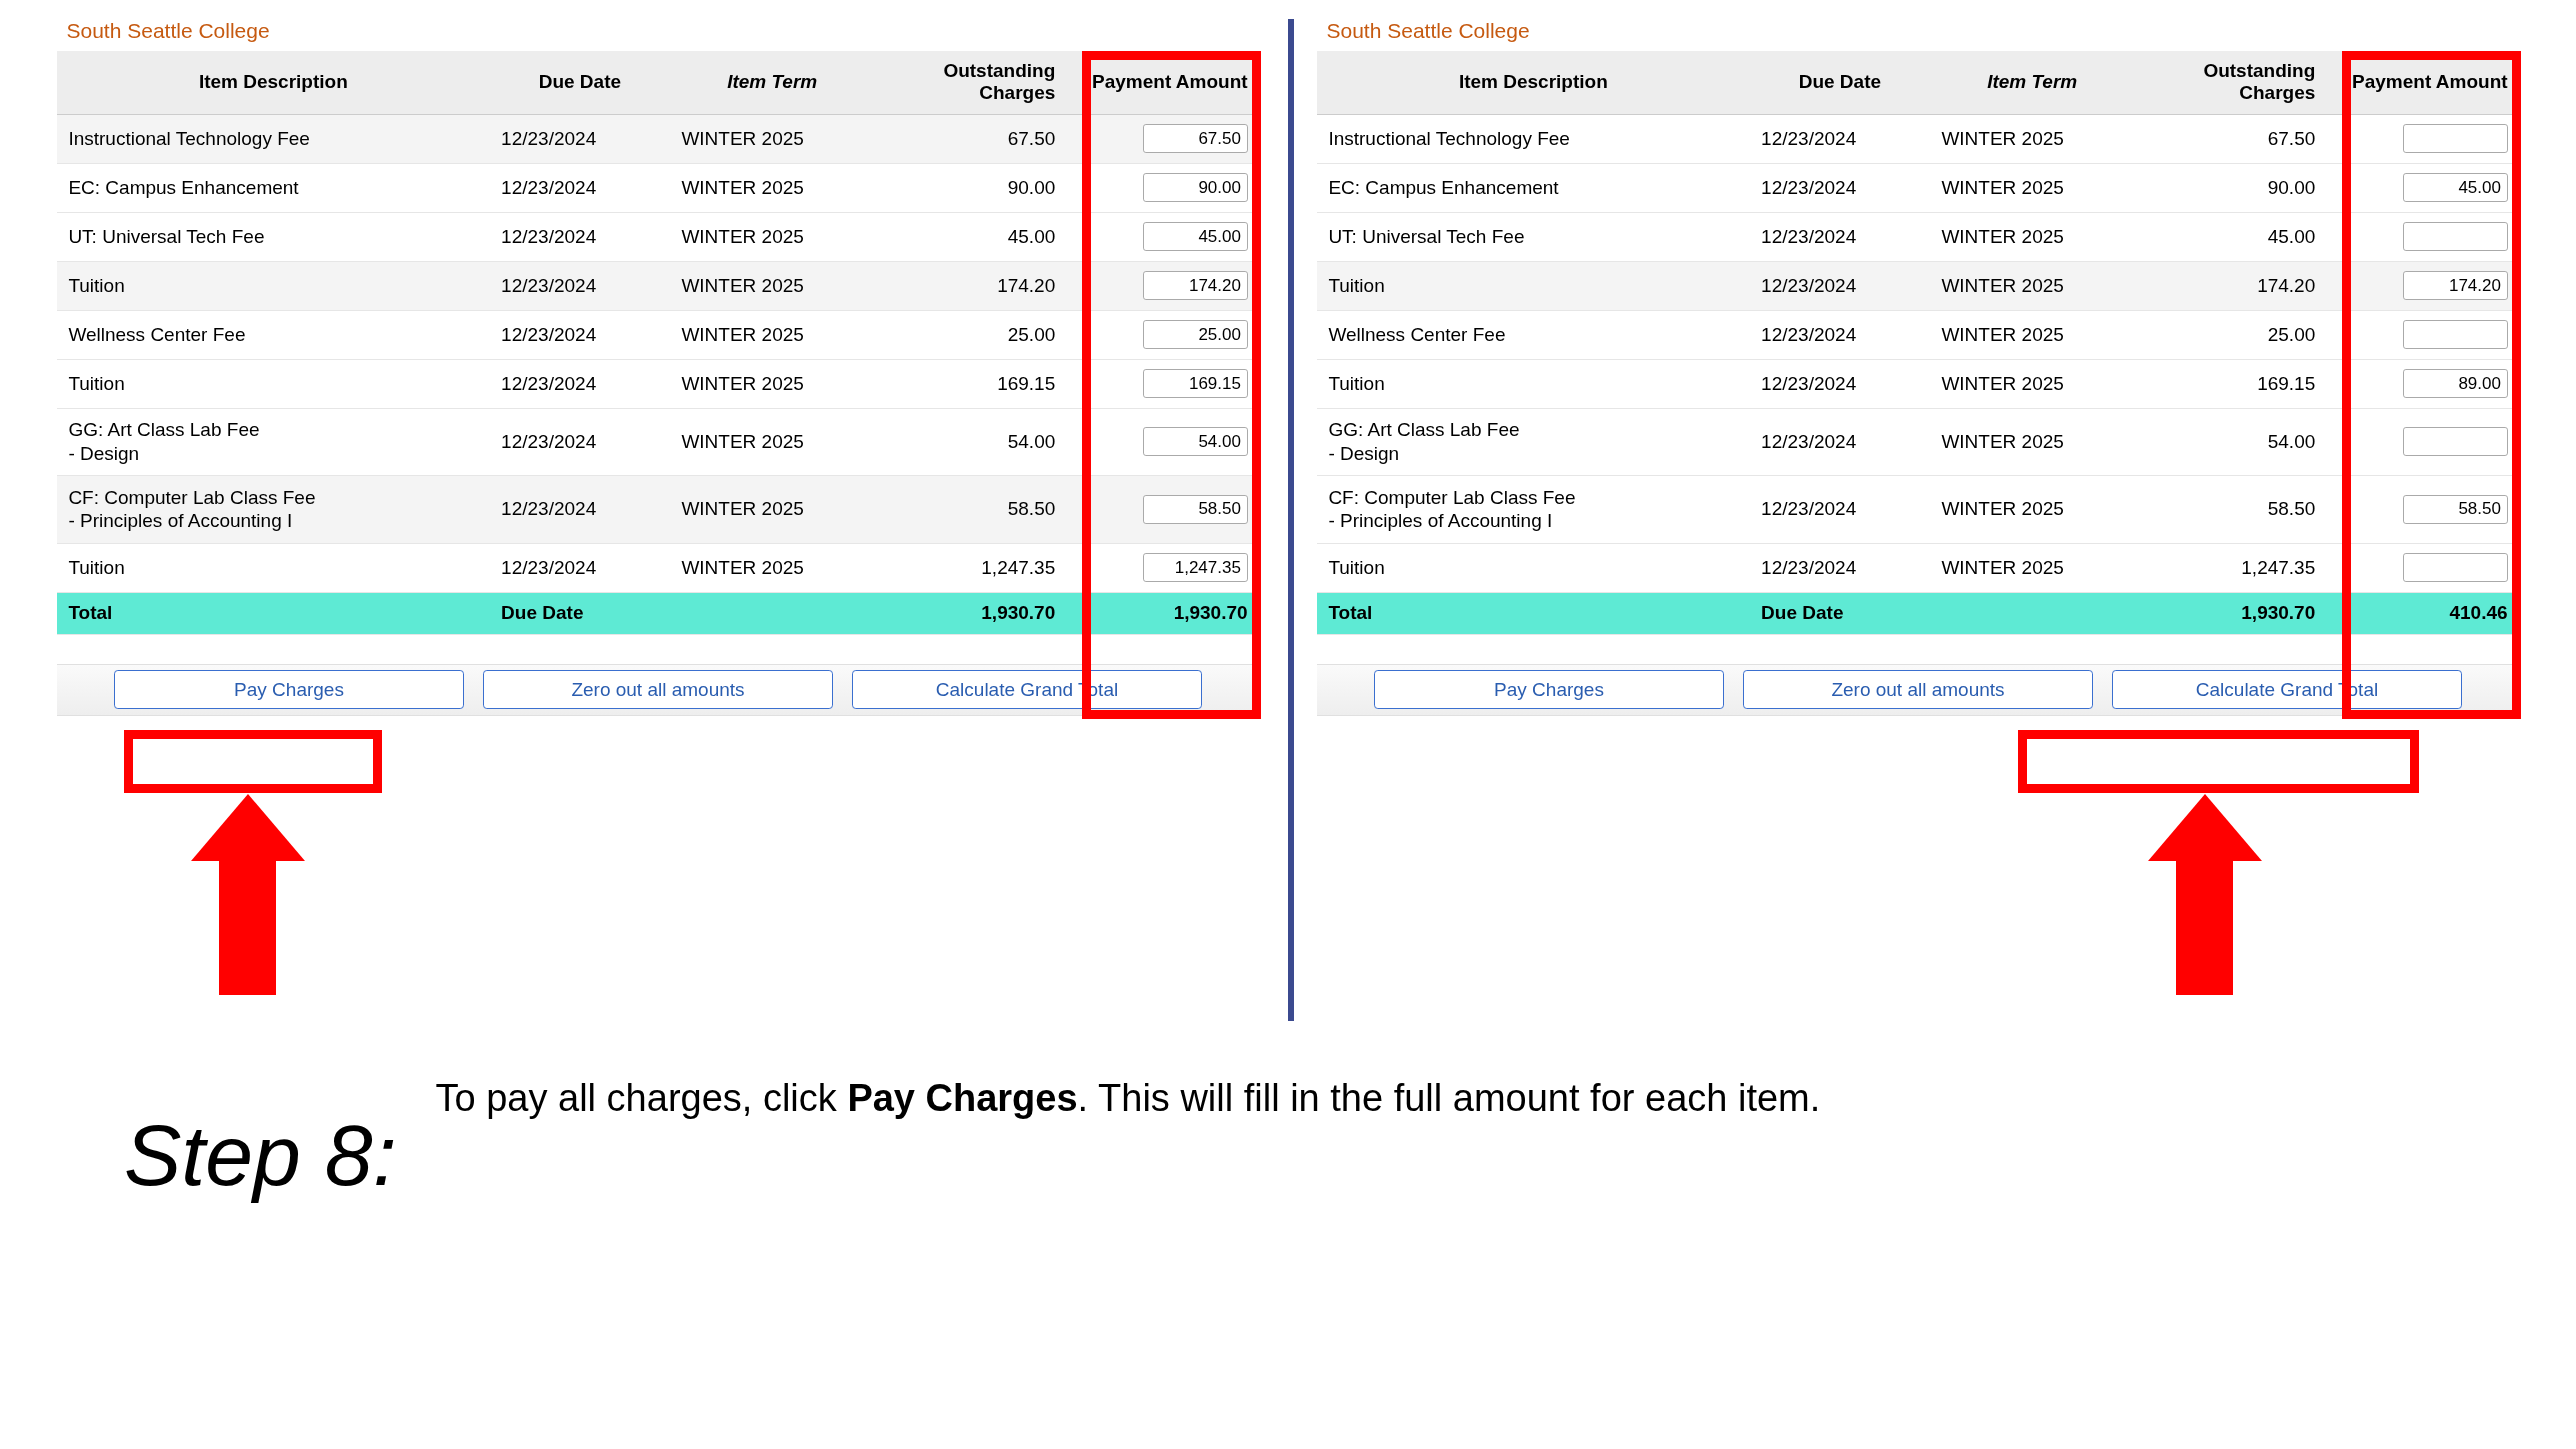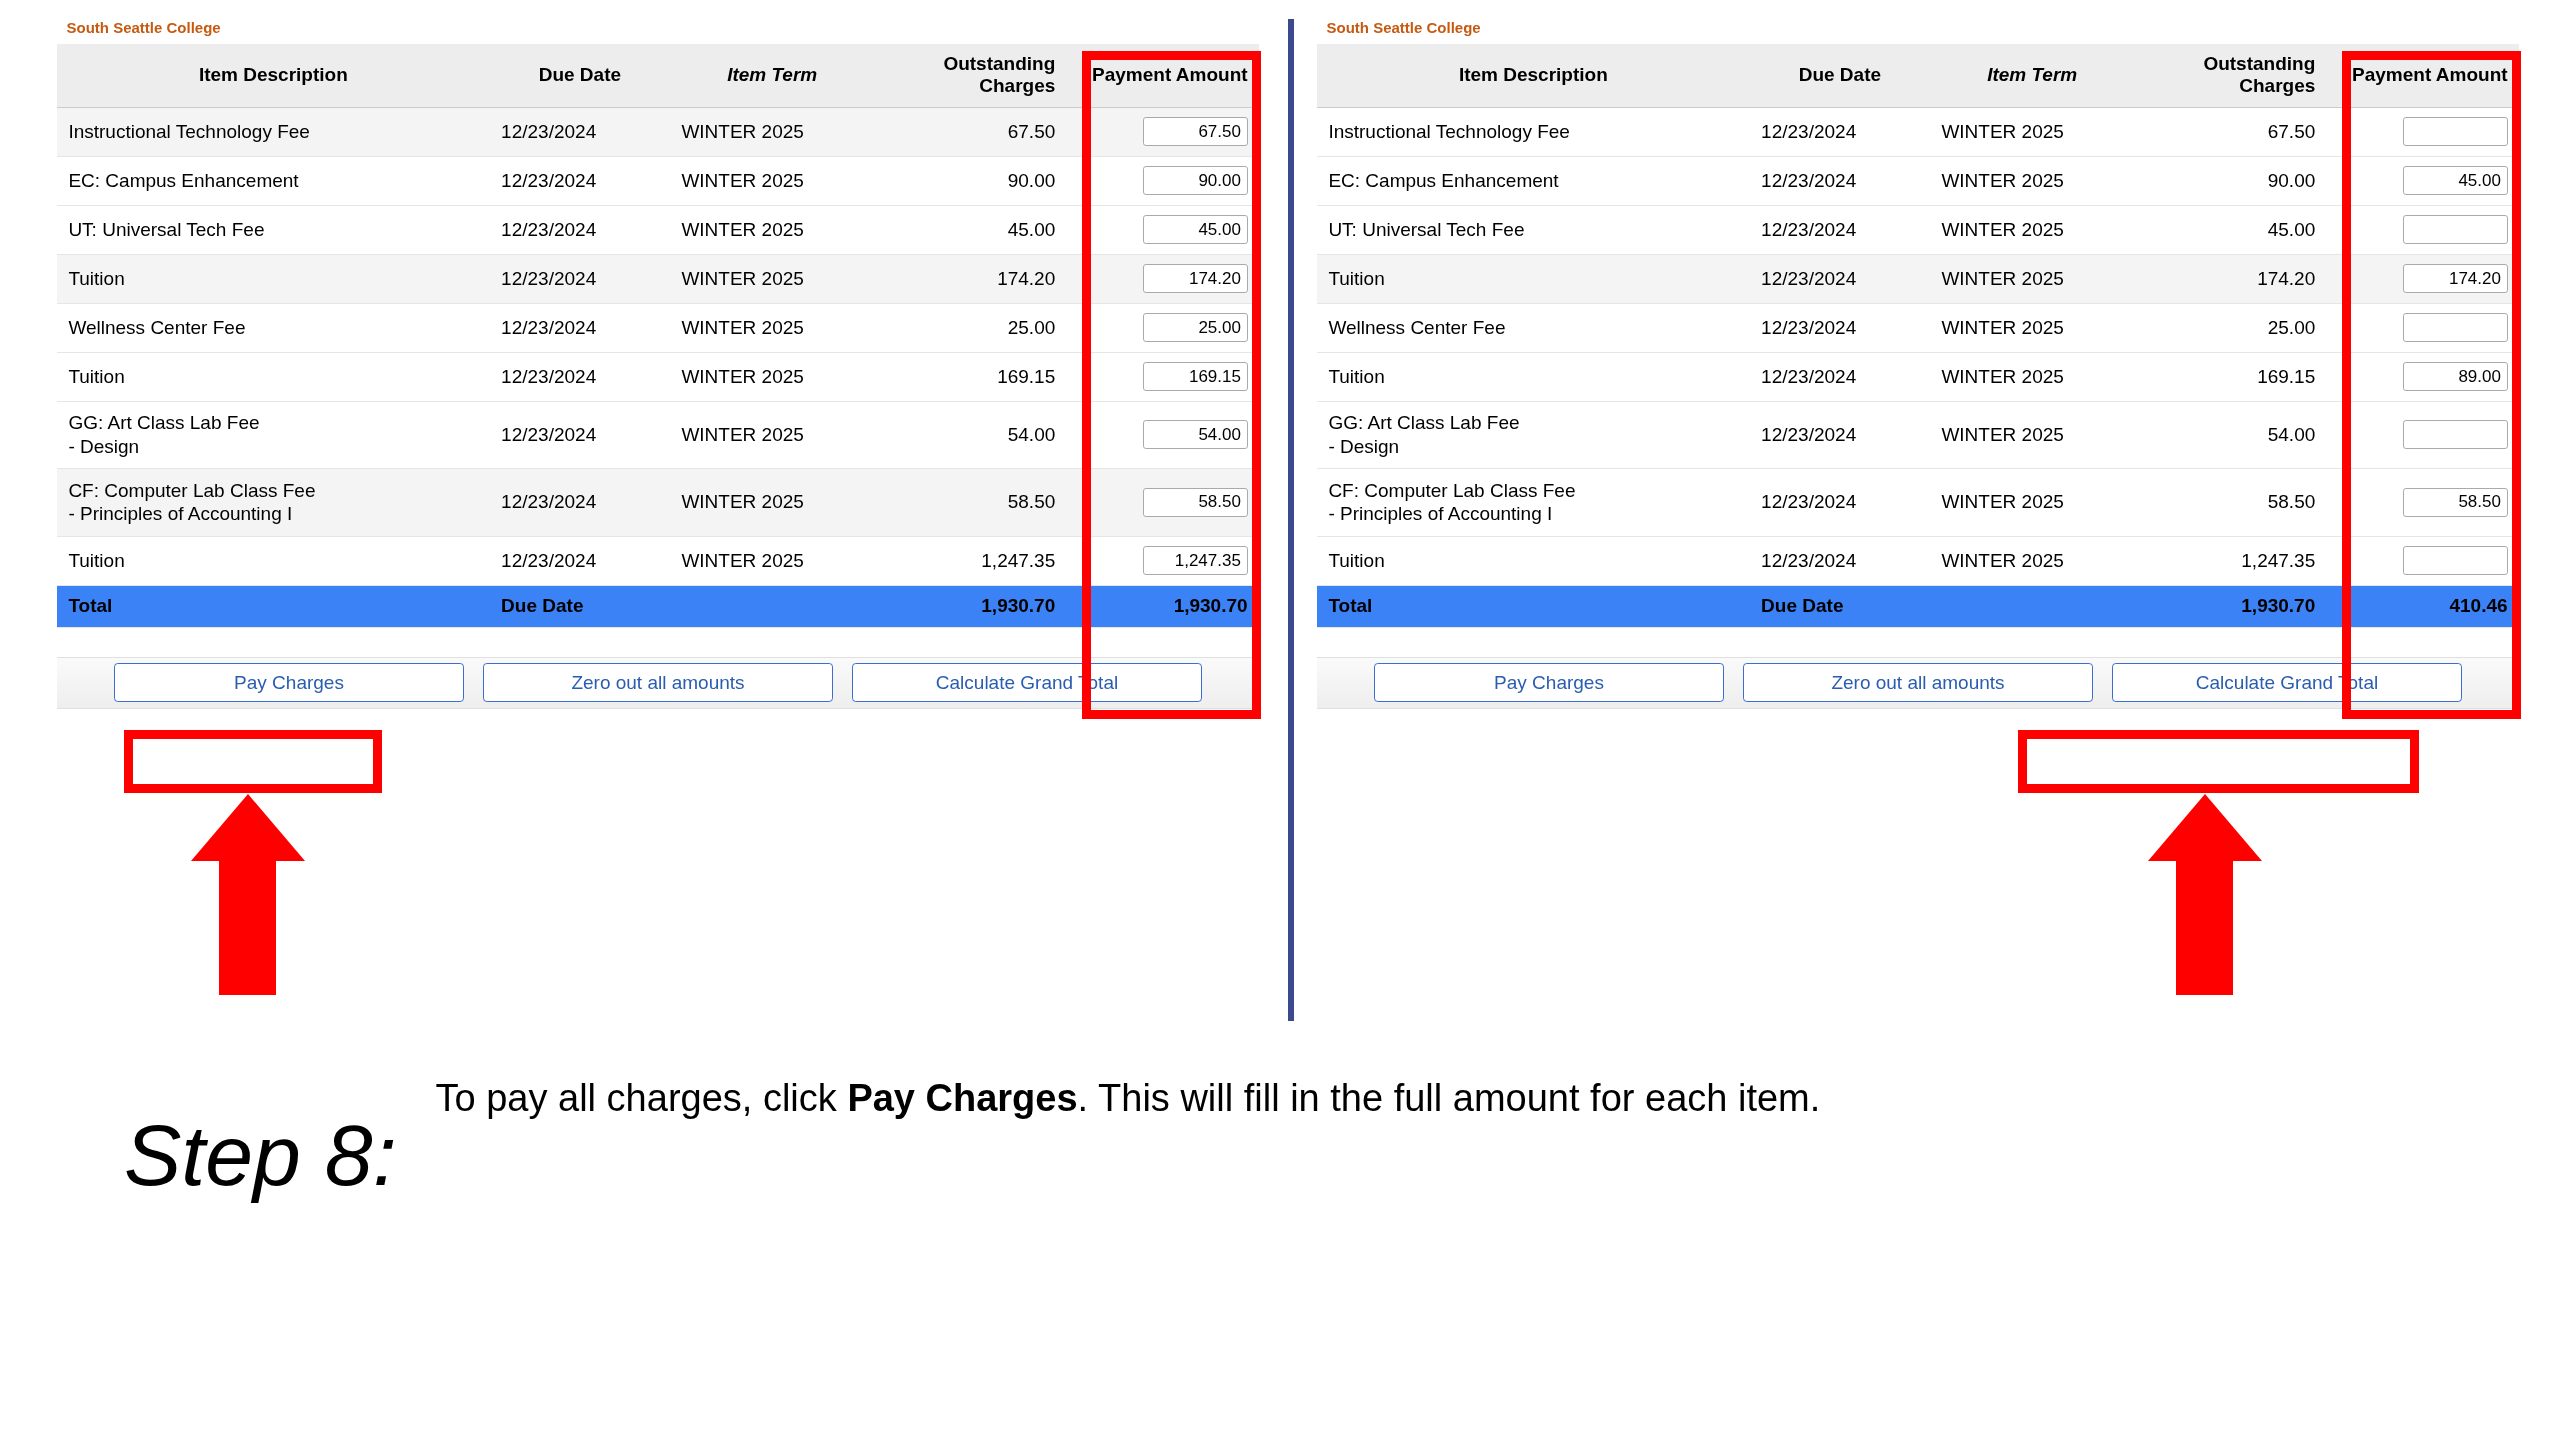--- a/index.html
+++ b/index.html
@@ -16,22 +16,22 @@
     display: flex;
     justify-content: space-between;
     padding: 19px 57px 0 57px;
   }
   .panel {
     width: 1202px;
     position: relative;
   }
   .college-title {
     color: #c65a11;
-    font-weight: bold;
-    font-size: 15px;
+    font-weight: normal;
+    font-size: 21px;
     margin-bottom: 7.6px;
     padding-left: 9.5px;
   }
   table.charges {
     width: 100%;
     border-collapse: collapse;
     font-size: 19px;
   }
   table.charges th {
     background: #ededed;
@@ -43,21 +43,21 @@
   table.charges th.r { text-align: right; }
   table.charges td {
     padding: 9.5px 11.4px;
     border-bottom: 1px solid #e6e6e6;
     background: #fff;
   }
   table.charges tr.alt td { background: #f4f4f4; }
   table.charges td.r { text-align: right; }
   table.charges tr.total td {
     font-weight: bold;
-    background: #3b82f6;
+    background: #5eead4;
   }
   .col-desc { width: 36%; }
   .col-date { width: 15%; }
   .col-term { width: 17%; font-style: italic; }
   .col-out  { width: 16%; }
   .col-pay  { width: 16%; }
   .pay-input {
     width: 105px;
     height: 29px;
     border: 1px solid #aaa;

